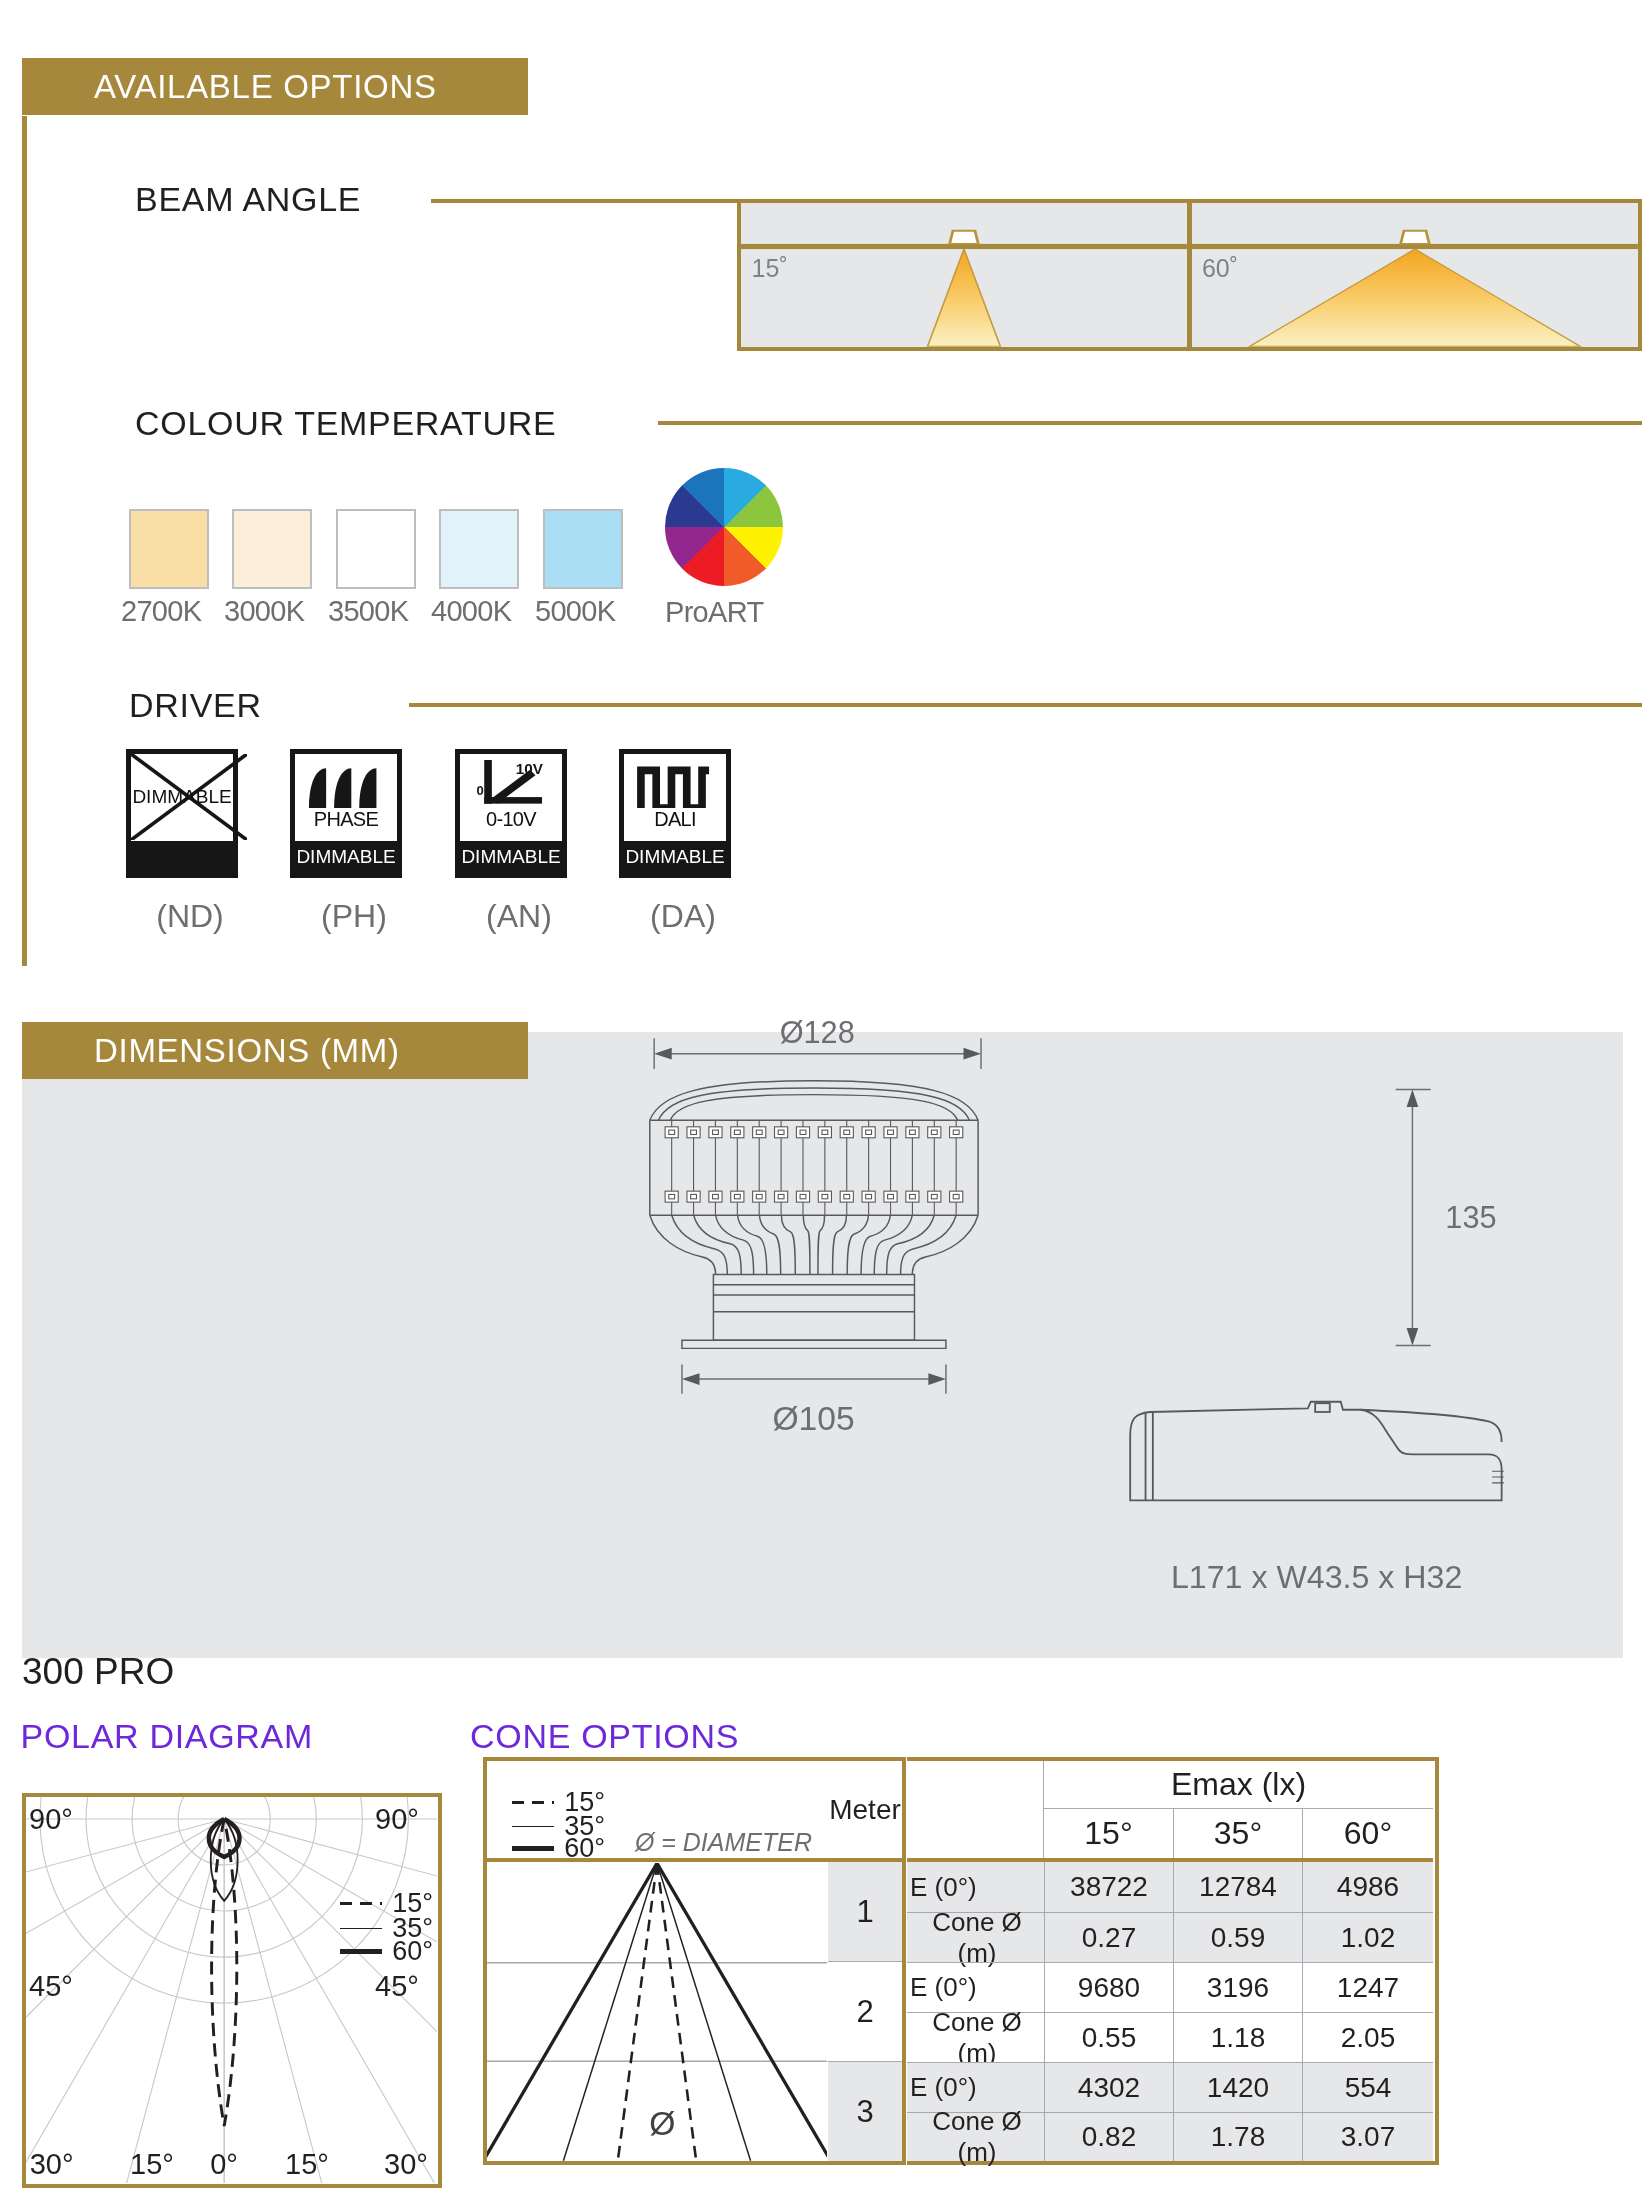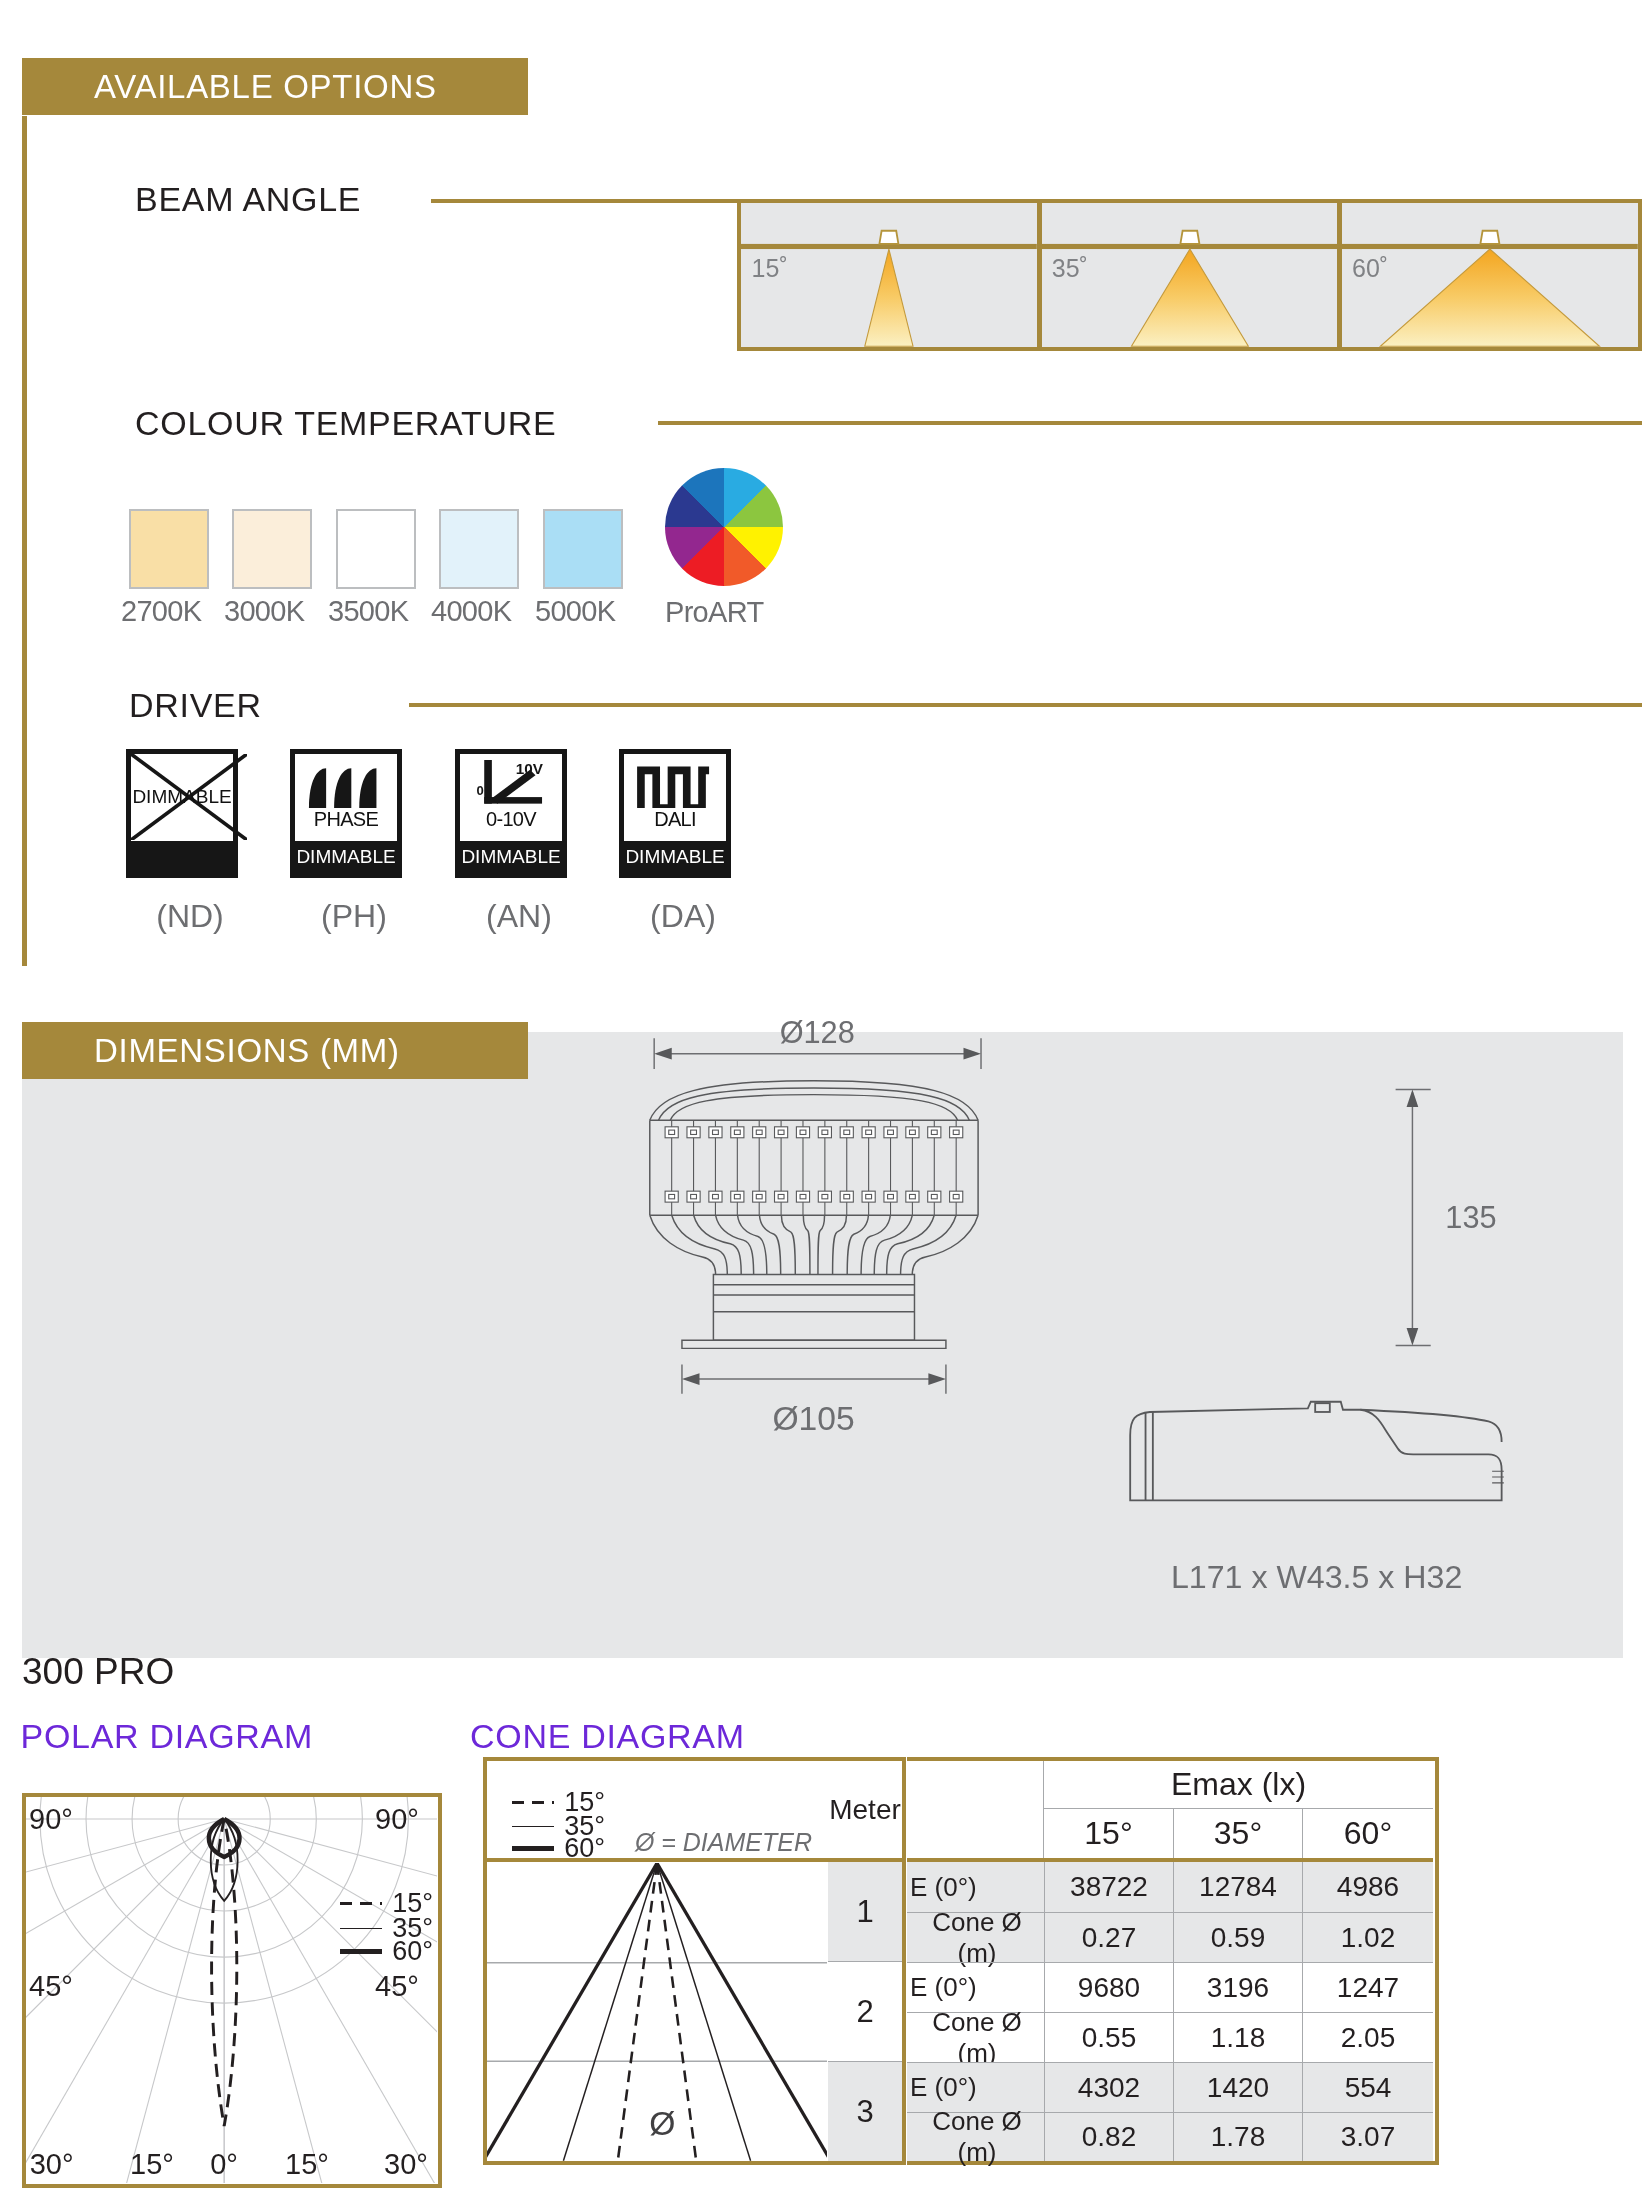--- a/index.html
+++ b/index.html
@@ -88,28 +88,20 @@
 
     <div class="bpanel">
       <svg viewBox="0 0 405 196" preserveAspectRatio="none">
         <rect x="0" y="56" width="405" height="7" fill="#A5883B"></rect>
         <polygon points="192.5,38 212.5,38 215.5,56 189.5,56" fill="#fff" stroke="#B5953C" stroke-width="2.5"></polygon>
         <polygon points="202.5,63 169.5,196 235.5,196" fill="url(#coneGrad)" stroke="#C49A3C" stroke-width="1.5"></polygon>
       </svg>
       <div class="blabel">15˚</div>
     </div>
 
-    <div class="bpanel">
-      <svg viewBox="0 0 405 196" preserveAspectRatio="none">
-        <rect x="0" y="56" width="405" height="7" fill="#A5883B"></rect>
-        <polygon points="192.5,38 212.5,38 215.5,56 189.5,56" fill="#fff" stroke="#B5953C" stroke-width="2.5"></polygon>
-        <polygon points="202.5,63 122.5,196 282.5,196" fill="url(#coneGrad)" stroke="#C49A3C" stroke-width="1.5"></polygon>
-      </svg>
-      <div class="blabel">35˚</div>
-    </div>
 
     <div class="bpanel">
       <svg viewBox="0 0 405 196" preserveAspectRatio="none">
         <rect x="0" y="56" width="405" height="7" fill="#A5883B"></rect>
         <polygon points="192.5,38 212.5,38 215.5,56 189.5,56" fill="#fff" stroke="#B5953C" stroke-width="2.5"></polygon>
         <polygon points="202.5,63 52.5,196 352.5,196" fill="url(#coneGrad)" stroke="#C49A3C" stroke-width="1.5"></polygon>
       </svg>
       <div class="blabel">60˚</div>
     </div>
   </div>
@@ -329,21 +321,21 @@
       <path d="M1860,1928 C1950,1932 2010,1938 2035,1944 C2050,1948 2053,1960 2053,1972"></path>
       <path d="M1566,1931 L1566,2052 M1576,1930 L1576,2052"></path>
       <rect x="1798" y="1919" width="20" height="12"></rect>
       <path d="M2040,2012 L2056,2012 M2040,2020 L2056,2020 M2040,2028 L2056,2028" stroke-width="1.5"></path>
     </g>
     <text x="1800" y="2172" text-anchor="middle" font-size="44">L171 x W43.5 x H32</text>
   </svg>
 
   <div class="abs" style="left:22px;top:1651px;font-size:37px;color:#231F20;">300 PRO</div>
   <div class="abs grayl" style="left:20.5px;top:1717px;font-size:34px;letter-spacing:0.7px;">POLAR DIAGRAM</div>
-  <div class="abs grayl" style="left:470px;top:1717px;font-size:34px;letter-spacing:0.7px;">CONE DIAGRAM</div>
+  <div class="abs grayl" style="left:470px;top:1717px;font-size:34px;letter-spacing:0.7px;">CONE OPTIONS</div>
 
   <div class="abs gbox" style="left:22px;top:1793px;width:420px;height:395px;">
     <svg width="411" height="386" viewBox="0 0 562 528" style="display:block;">
       <g id="polarGrid" stroke="#C7C8CA" stroke-width="1.5">
           <line x1="271" y1="30" x2="271" y2="650"></line>
           <line x1="271" y1="30" x2="271" y2="650"></line>
           <line x1="271" y1="30" x2="431.46780796356285" y2="628.8740122992224"></line>
           <line x1="271" y1="30" x2="110.53219203643715" y2="628.8740122992224"></line>
           <line x1="271" y1="30" x2="581" y2="566.935750346352"></line>
           <line x1="271" y1="30" x2="-38.99999999999994" y2="566.935750346352"></line>

